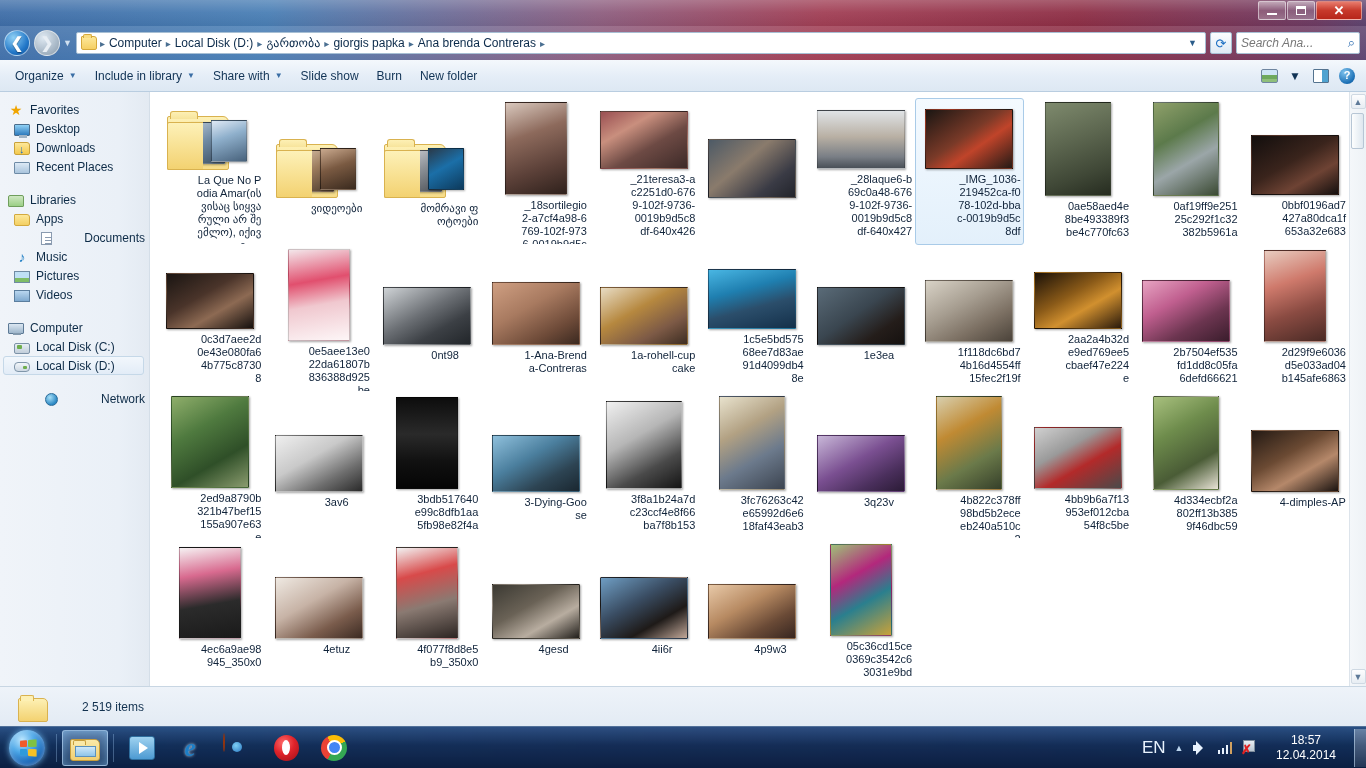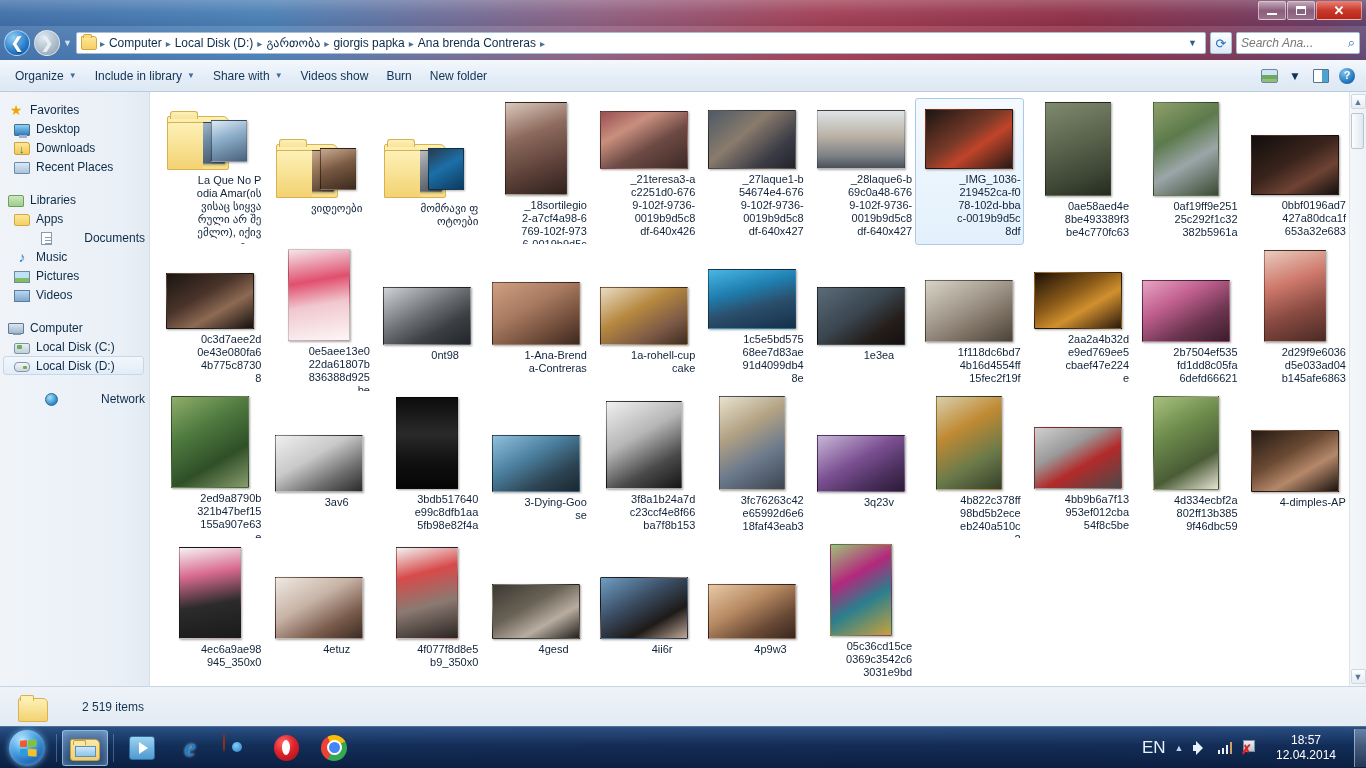--- a/index.html
+++ b/index.html
@@ -490,21 +490,21 @@
       <span class="caret">▼</span>
     </div>
     <div class="cmd">
       <span>Include in library</span>
       <span class="caret">▼</span>
     </div>
     <div class="cmd">
       <span>Share with</span>
       <span class="caret">▼</span>
     </div>
-    <div class="cmd">Videos show</div>
+    <div class="cmd">Slide show</div>
     <div class="cmd">Burn</div>
     <div class="cmd">New folder</div>
     <div class="cmd-spacer"></div>
     <div class="cmd-icon">
         <span class="ico-views"></span>
       </div>
     <div class="cmd-icon">
         <span class="caret">▼</span>
       </div>
     <div class="cmd-icon">
@@ -632,21 +632,20 @@
           <div class="tile">
             <div class="thumbwrap">
               <div class="thumb" style="width: 88px; height: 58px; background: linear-gradient(150deg, rgb(154, 79, 82), rgb(201, 143, 126) 30%, rgb(109, 74, 68) 60%, rgb(61, 42, 40));"></div>
             </div>
             <div class="caption">_21teresa3-ac2251d0-6769-102f-9736-0019b9d5c8df-640x426</div>
           </div>
           <div class="tile">
             <div class="thumbwrap">
               <div class="thumb" style="width: 88px; height: 59px; background: linear-gradient(140deg, rgb(77, 90, 102), rgb(138, 123, 108) 40%, rgb(58, 59, 69) 75%, rgb(34, 36, 43));"></div>
             </div>
-            <div class="caption">_27laque1-b54674e4-6769-102f-9736-0019b9d5c8df-640x427</div>
           </div>
           <div class="tile">
             <div class="thumbwrap">
               <div class="thumb" style="width: 88px; height: 59px; background: linear-gradient(rgb(223, 227, 230), rgb(185, 176, 164) 45%, rgb(122, 127, 134) 80%, rgb(74, 80, 87));"></div>
             </div>
             <div class="caption">_28laque6-b69c0a48-6769-102f-9736-0019b9d5c8df-640x427</div>
           </div>
           <div class="tile selected">
             <div class="thumbwrap">
               <div class="thumb" style="width: 88px; height: 60px; background: linear-gradient(145deg, rgb(27, 22, 19), rgb(122, 58, 40) 45%, rgb(192, 68, 42) 62%, rgb(36, 26, 22));"></div>

